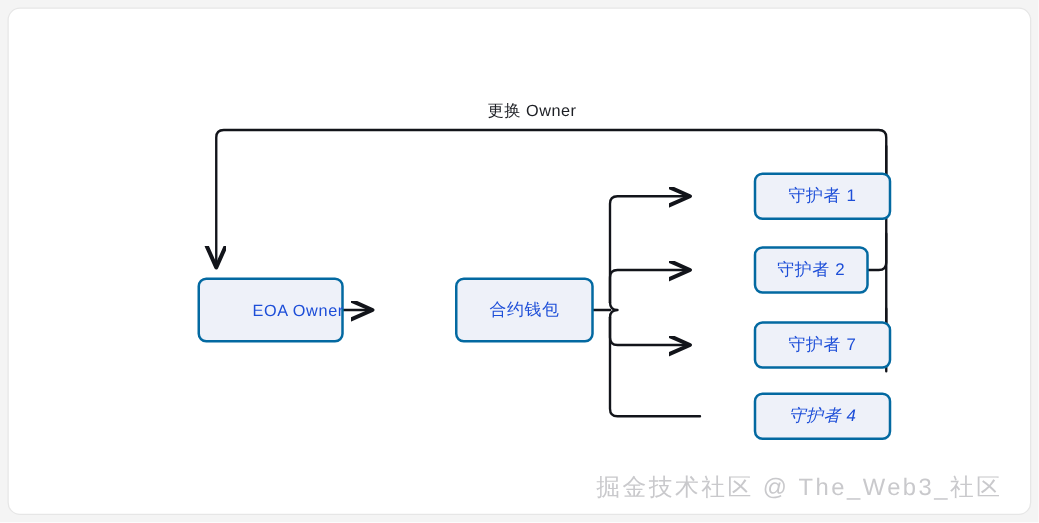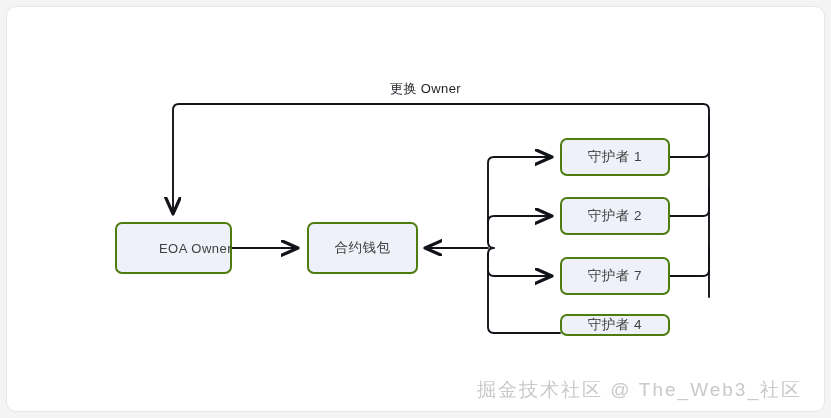--- a/index.html
+++ b/index.html
@@ -36,30 +36,31 @@
     position: absolute;
     left: 0;
     top: 0;
     width: 819px;
     height: 406px;
   }
   .node {
     position: absolute;
     box-sizing: border-box;
     background: #eef1f9;
-    border: 2px solid #4d7c0f;
+    border: 2px solid #0369a1;
     border-radius: 7px;
     display: flex;
     align-items: center;
     justify-content: center;
-    color: #404040;
+    color: #1d4ed8;
     font-size: 13px;
     letter-spacing: 0.5px;
     white-space: nowrap;
     user-select: none;
+    margin-left: 43px;
   }
   .node-cn {
     font-size: 13.5px;
   }
   .edge-label {
     position: absolute;
     color: #1d1f24;
     font-size: 13px;
     white-space: nowrap;
     letter-spacing: 0.4px;
@@ -108,26 +109,26 @@
 
       <path d="M 663,209 L 696,209 Q 702,209 702,203 L 702,180" fill="none" stroke="#12141a" stroke-width="1.9" stroke-linecap="round" stroke-linejoin="round"></path>
 
       <path d="M 663,269 L 696,269 Q 702,269 702,263 L 702,240" fill="none" stroke="#12141a" stroke-width="1.9" stroke-linecap="round" stroke-linejoin="round"></path>
     </svg>
 
     <div class="edge-label" style="left:383px; top:73px;text-align:right;">更换 Owner</div>
 
     <div class="node" style="left:108px; top:215px; width:117px; height:52px;padding-left:44px;">EOA Owner</div>
 
-    <div class="node node-cn" style="left:300px; top:215px; width:111px; height:52px;">合约钱包</div>
+    <div class="node node-cn" style="left:314px; top:215px; width:111px; height:52px;">合约钱包</div>
 
     <div class="node node-cn" style="left:553px; top:131px; width:110px; height:38px;">守护者 1</div>
 
-    <div class="node node-cn" style="left:553px; top:190px; width:110px; height:38px;">守护者 2</div>
+    <div class="node node-cn" style="left:553px; top:190px; width:92px; height:38px;">守护者 2</div>
 
     <div class="node node-cn" style="left:553px; top:250px; width:110px; height:38px;">守护者 7</div>
 
-    <div class="node node-cn" style="left:553px; top:307px; width:110px; height:22px;">守护者 4</div>
+    <div class="node node-cn" style="left:553px; top:307px; width:110px; height:38px;font-style:italic;">守护者 4</div>
 
     <div id="watermark">掘金技术社区 @ The_Web3_社区</div>
 
   </div>
 </div>
 
 </body></html>

